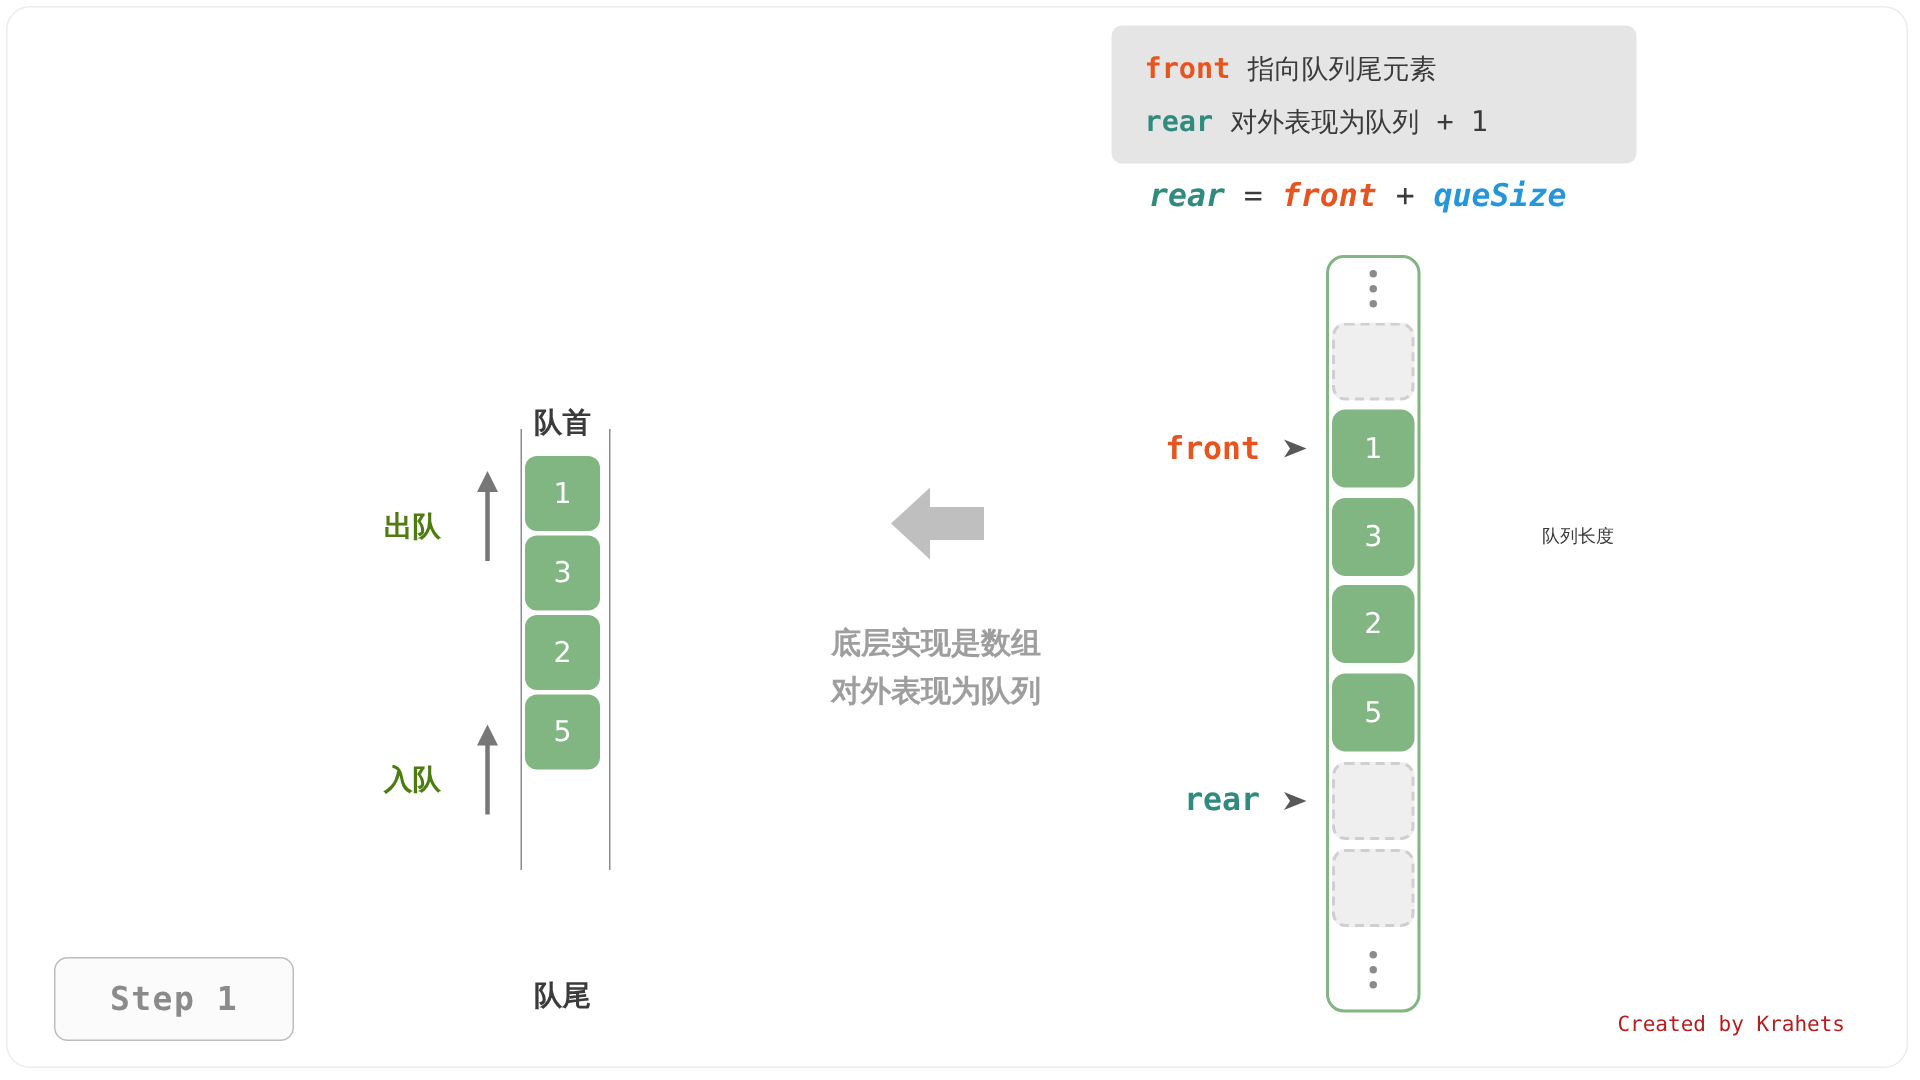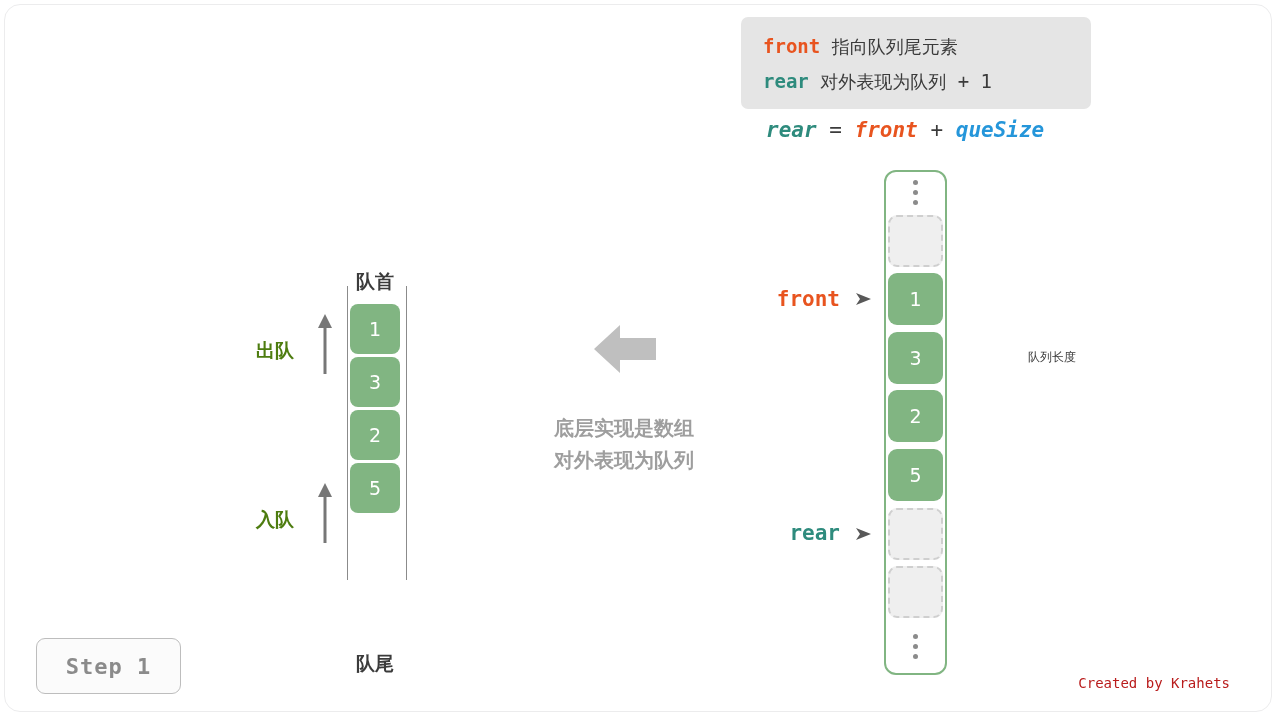--- a/index.html
+++ b/index.html
@@ -226,21 +226,21 @@
     font-size: 20px;
     line-height: 34px;
     color: #3b3b3b;
   }
 
   
   .step-badge {
     position: absolute;
     left: 36px;
     top: 638px;
-    width: 145px;
+    width: 160px;
     height: 56px;
     border: 1px solid #bdbdbd;
     border-radius: 9px;
     background: #fbfbfb;
     box-sizing: border-box;
     display: flex;
     align-items: center;
     justify-content: center;
     font-family: "DejaVu Sans Mono", "Liberation Mono", monospace;
     font-size: 22px;

